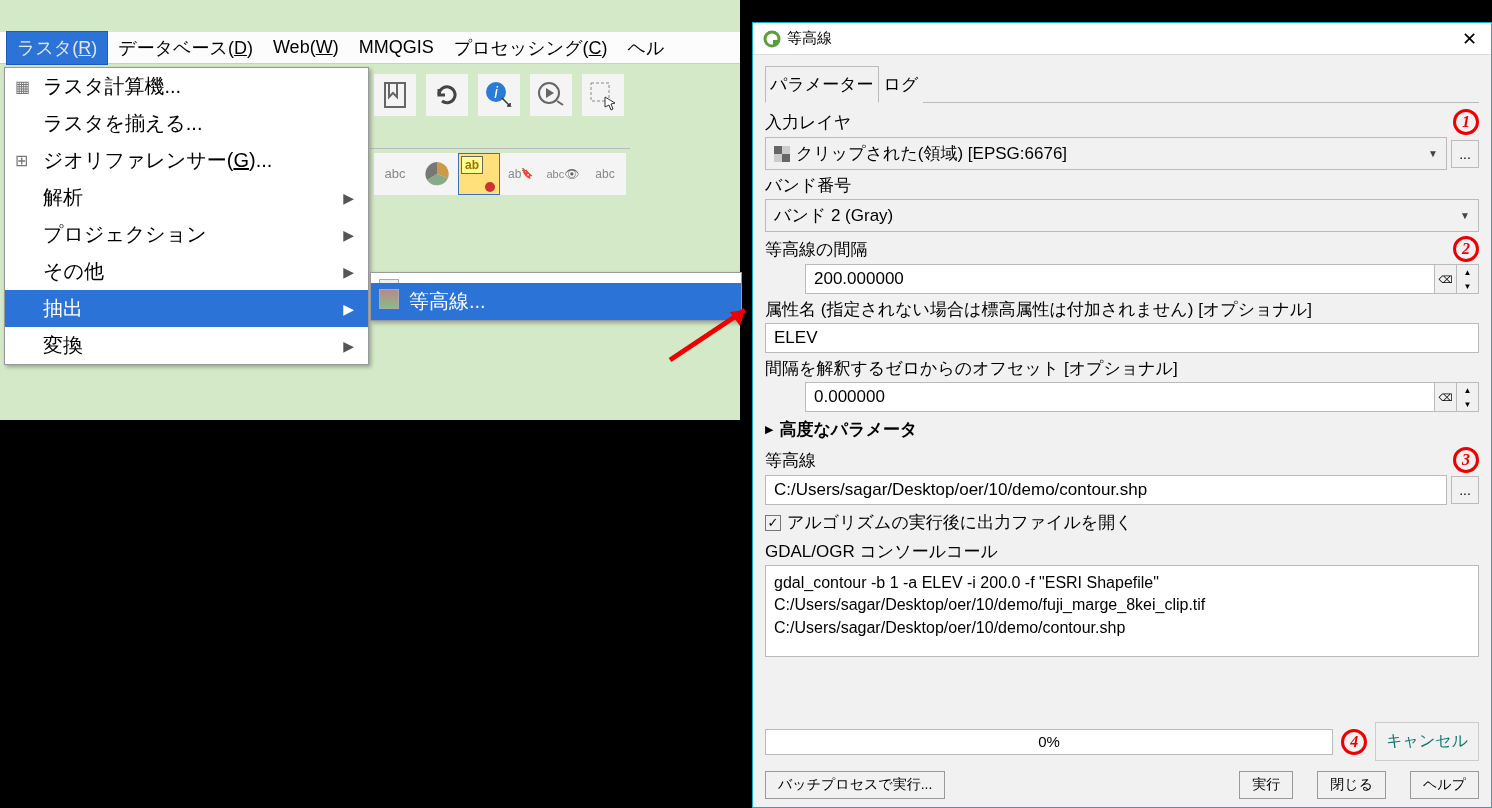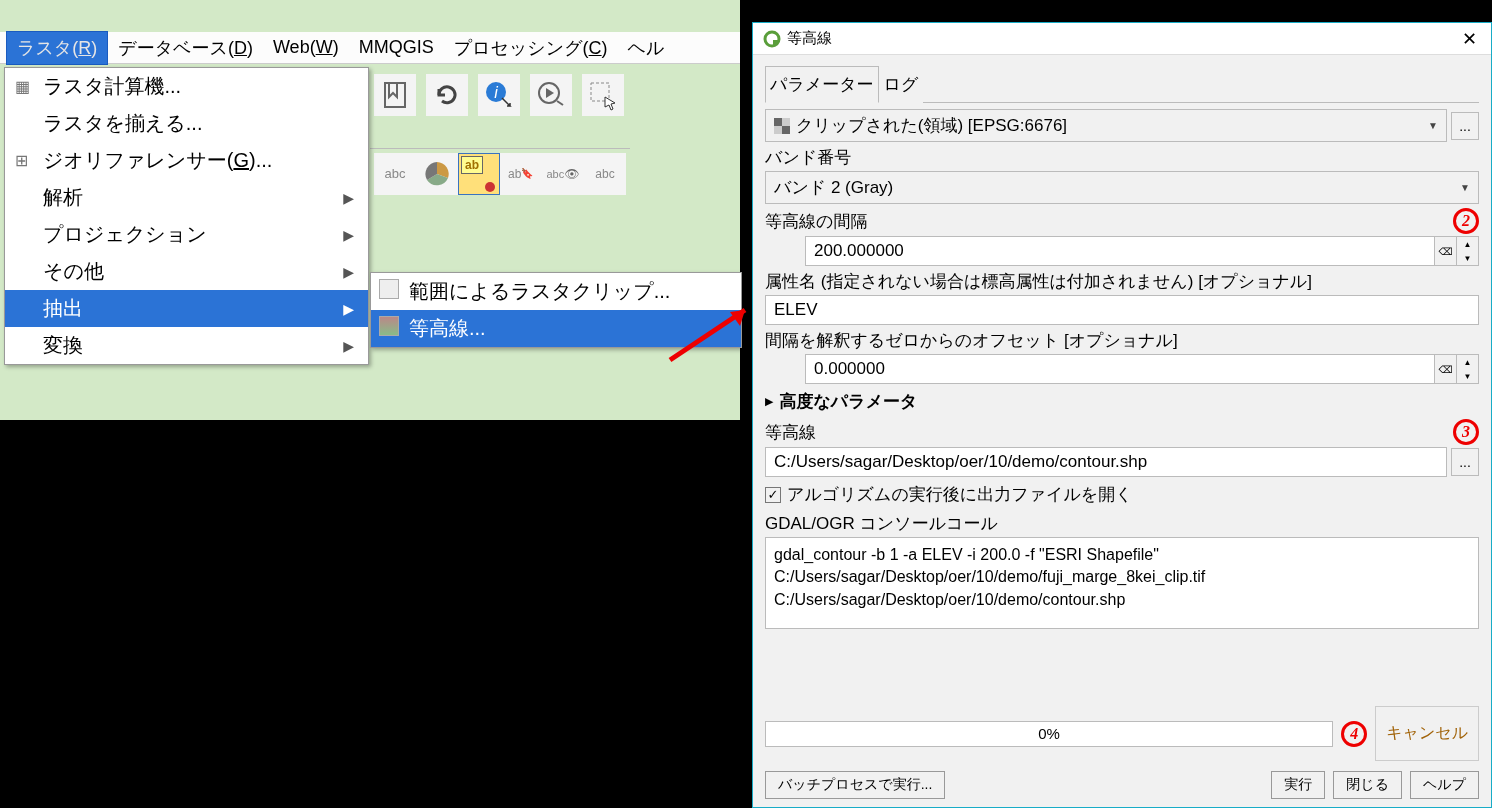--- a/index.html
+++ b/index.html
@@ -60,25 +60,25 @@
 .text-input { width: 100%; background: #fff; border: 1px solid #bbb; padding: 4px 8px; margin-bottom: 4px; }
 .inline-check { display: flex; align-items: center; gap: 6px; margin: 6px 0; }
 
 .adv-row { display: flex; align-items: center; gap: 6px; margin: 6px 0; }
 .adv-row .tri2 { font-size: 11px; }
 
 .console-box { background: #fff; border: 1px solid #bbb; padding: 6px 8px; height: 92px; font-size: 16px; line-height: 1.4; }
 
 .progress-row { position: absolute; bottom: 46px; left: 12px; right: 12px; display: flex; align-items: center; gap: 8px; }
 .progress-bar { flex: 1; height: 26px; border: 1px solid #bbb; background: #fff; display: flex; align-items: center; justify-content: center; font-size: 15px; }
-.cancel-btn { padding: 16px 10px; border: 1px solid #ccc; color: #a16207; background: #f1f1f1; }
+.cancel-btn { padding: 8px 10px; border: 1px solid #ccc; color: #0f766e; background: #f1f1f1; }
 
 .bottom-row { position: absolute; bottom: 8px; left: 12px; right: 12px; display: flex; align-items: center; justify-content: space-between; }
 .btn { padding: 4px 12px; border: 1px solid #999; background: #f1f1f1; font-size: 14px; }
-.btn-group { display: flex; gap: 8px; }
+.btn-group { display: flex; gap: 24px; }
 
 .red-circle { width: 26px; height: 26px; border: 3px solid #e00; border-radius: 50%; color: #e00; font-weight: bold; display: inline-flex; align-items: center; justify-content: center; font-size: 16px; font-style: italic; font-family: serif; }
 
 .q-logo { width: 18px; height: 18px; }
 </style>
 </head>
 <body>
 
 <div class="left-panel">
 
@@ -180,21 +180,21 @@
         <span>抽出</span>
         <span class="arrow">▶</span>
       </div>
     <div class="dd-item">
         <span>変換</span>
         <span class="arrow">▶</span>
       </div>
   </div>
 
   <div class="dropdown2">
-    <div class="dd-item"><span class="dd-icon2"></span><span>範囲によるラスタクリップ...</span></div>
+    <div class="dd-item"><span class="dd-icon2"></span></div>
     <div class="dd-item highlight"><span class="dd-icon2" style="background:linear-gradient(#b88,#8b8)"></span><span>等高線...</span></div>
   </div>
 
   <svg class="red-arrow" width="100" height="70">
     <path d="M10 60 L85 10" stroke="#e00" stroke-width="5"></path>
     <path d="M85 10 L70 12 L80 26 z" fill="#e00"></path>
   </svg>
 </div>
 
 <div class="dialog">
@@ -208,20 +208,24 @@
     </div>
     <span class="close-x">✕</span>
   </div>
 
   <div class="dialog-body">
     <div class="tabs">
       <div class="tab active">パラメーター</div>
       <div class="tab">ログ</div>
     </div>
 
+    <div class="field-label">
+      <span>入力レイヤ</span>
+      <span class="red-circle">1</span>
+    </div>
     <div class="input-row">
       <div class="combo">
         <span style="display:flex;align-items:center;gap:6px">
           <svg width="16" height="16">
               <rect width="16" height="16" fill="#ccc"></rect>
               <rect x="0" y="0" width="8" height="8" fill="#666"></rect>
               <rect x="8" y="8" width="8" height="8" fill="#666"></rect>
             </svg>
           <span>クリップされた(領域) [EPSG:6676]</span>
         </span>

